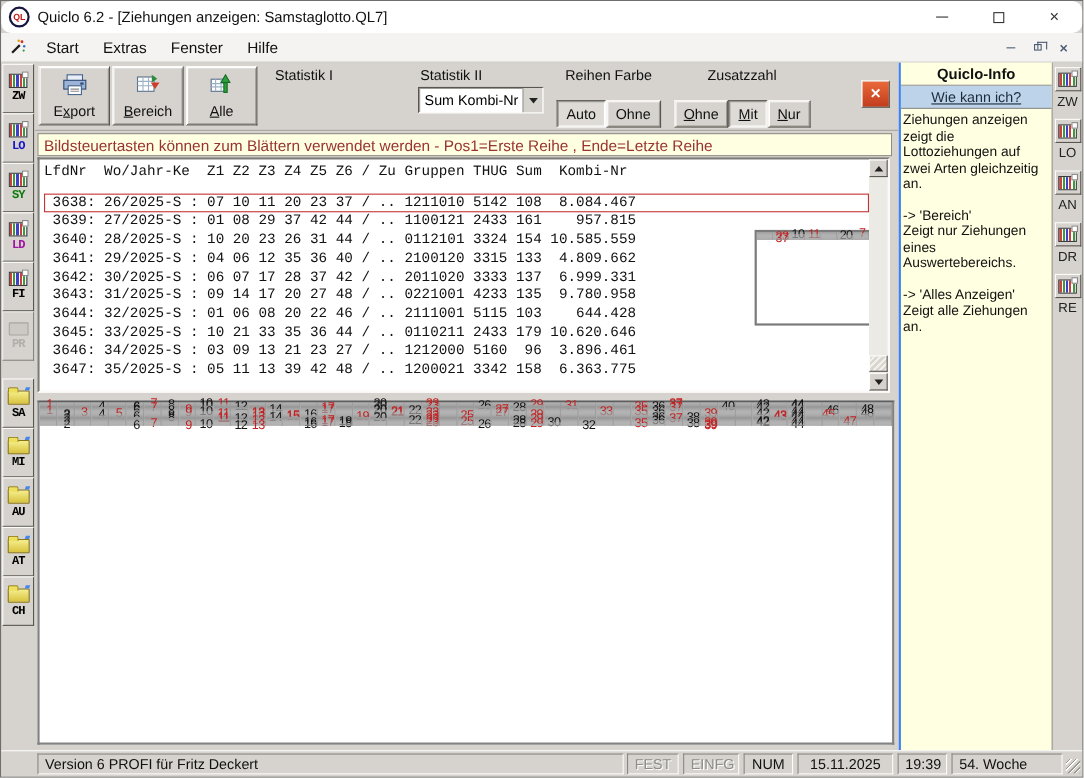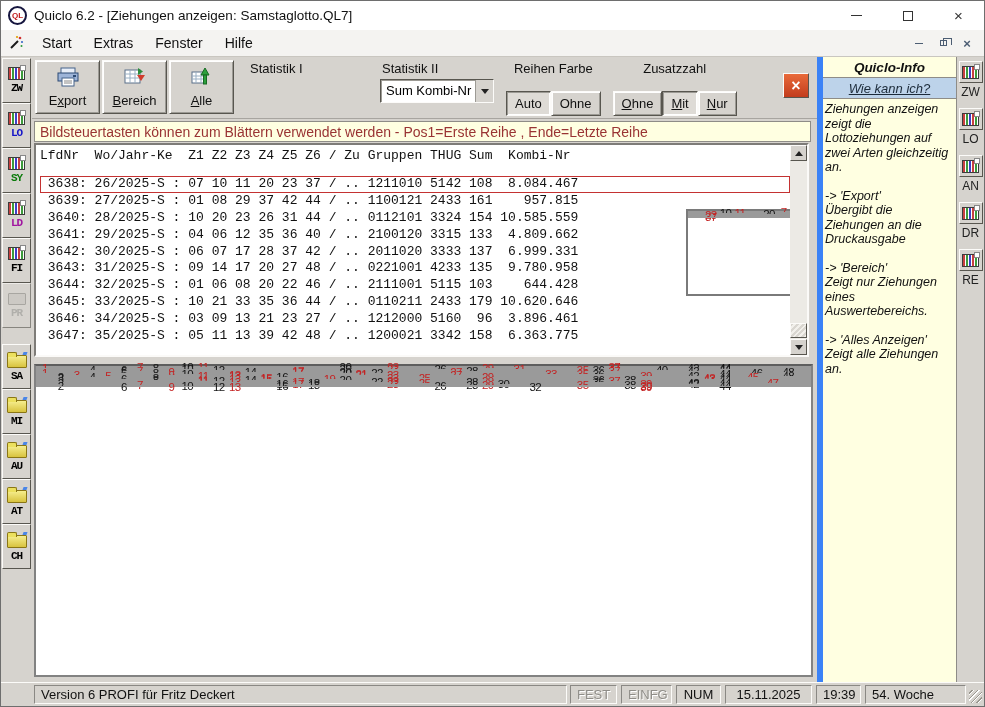--- a/index.html
+++ b/index.html
@@ -1,21 +1,21 @@
 <!DOCTYPE html>
 <html><head>
 <meta charset="utf-8">
 <style>
   * { box-sizing: border-box; margin:0; padding:0; }
   html,body { background:#fff; }
   body { font-family:"Liberation Sans", sans-serif; }
   .window { position:relative; width:985px; height:707px; background:#d6d3ce; border:1px solid #6e6e6e; overflow:hidden; }
 
   
-  .titlebar { height:29px; background:#fff; display:flex; align-items:center; padding-left:7px; }
+  .titlebar { height:29px; background:#fff; display:flex; align-items:center; padding-left:7px;border-radius:9px; }
   .applogo { width:19px; height:19px; border:2px solid #16163f; border-radius:50%; background:#fff;
              display:flex; align-items:center; justify-content:center; font-size:8px; font-weight:bold; color:#c01818; margin-right:7px; flex:0 0 auto;}
   .title { font-size:13.5px; color:#111; white-space:nowrap; }
   .wctrls { margin-left:auto; display:flex; height:100%; }
   .wbtn { width:51px; height:100%; display:flex; align-items:center; justify-content:center; cursor:default; }
   .glyph-min { width:11px; height:1px; background:#333; display:block; }
   .glyph-max { width:10px; height:10px; border:1px solid #333; display:block; }
   .glyph-x { font-size:15px; color:#333; line-height:1; }
 
   
@@ -102,21 +102,21 @@
   .biggrid { position:absolute; left:2px; top:307px; width:779px; height:313px; background:#fff; border:2px solid #828282; border-top-color:#5e5e5e;}
 
   .grow { display:flex; position:relative; }
   .gcell { flex:1 1 0; border-right:1px solid #9a9a9a; border-bottom:1px solid #9a9a9a; }
   .gcell:last-child { border-right:none; }
   .gnum { position:absolute; top:0; height:100%; display:flex; align-items:center; justify-content:center;
           font-size:11.5px; letter-spacing:-0.6px; color:#141414; font-family:"Liberation Sans",sans-serif; }
   .gnum.red { color:#c42222; }
 
   
-  .infopanel { width:140px; flex:0 0 auto; background:#ffffe1; border-left:6px solid #3b82f6; border-right:1px solid #8e8c87; display:flex; flex-direction:column;font-style:italic; }
+  .infopanel { width:140px; flex:0 0 auto; background:#ffffe1; border-left:2px solid #3b82f6; border-right:1px solid #8e8c87; display:flex; flex-direction:column; }
   .ip-title { height:21px; border-bottom:1px solid #8e8c87; font-size:13.5px; font-weight:bold; color:#111; text-align:center; padding-top:3px; background:#ffffe1;}
   .ip-link { height:21px; background:#bdd3ea; border-bottom:1px solid #8e8c87; font-size:13px; color:#1c2b3a; text-decoration:underline; text-align:center; padding-top:3px;}
   .ip-body { padding:3px 2px 0 2px; font-size:12.5px; color:#111; line-height:14.5px; }
   .ip-body p { white-space:pre-line; margin-bottom:14px; }
 
   
   .statusbar { position:absolute; left:0; bottom:0; width:983px; height:24px; background:#d6d3ce; border-top:1px solid #fcfbf9; display:flex; align-items:center; padding:2px 2px 3px 2px; gap:3px;}
   .scell { height:19px; border:1px solid; border-color:#8a8884 #fcfbf9 #fcfbf9 #8a8884; font-size:13px; color:#111; padding:1px 6px 0 6px; white-space:nowrap; overflow:hidden;}
   .scell.wide { flex:1 1 auto; margin-left:31px; }
   .scell.dimtxt { color:#8f8d88; text-shadow:1px 1px 0 #fff; }
@@ -1604,22 +1604,20 @@
             <span class="gnum red" style="left: calc(77.551%); width: calc(2.04082% + 2px);">39</span>
           </div>
         </div>
     </div>
 
     <div class="infopanel">
       <div class="ip-title">Quiclo-Info</div>
       <div class="ip-link">Wie kann ich?</div>
       <div class="ip-body">
         <p>Ziehungen anzeigen zeigt die Lottoziehungen auf zwei Arten gleichzeitig an.</p>
-        <p>-&gt; 'Export'
-Übergibt die Ziehungen an die Druckausgabe</p>
         <p>-&gt; 'Bereich'
 Zeigt nur Ziehungen eines Auswertebereichs.</p>
         <p>-&gt; 'Alles Anzeigen'
 Zeigt alle Ziehungen an.</p>
       </div>
     </div>
 
     <div class="rightstrip">
         <div class="rtool">
           <span class="ricon">

